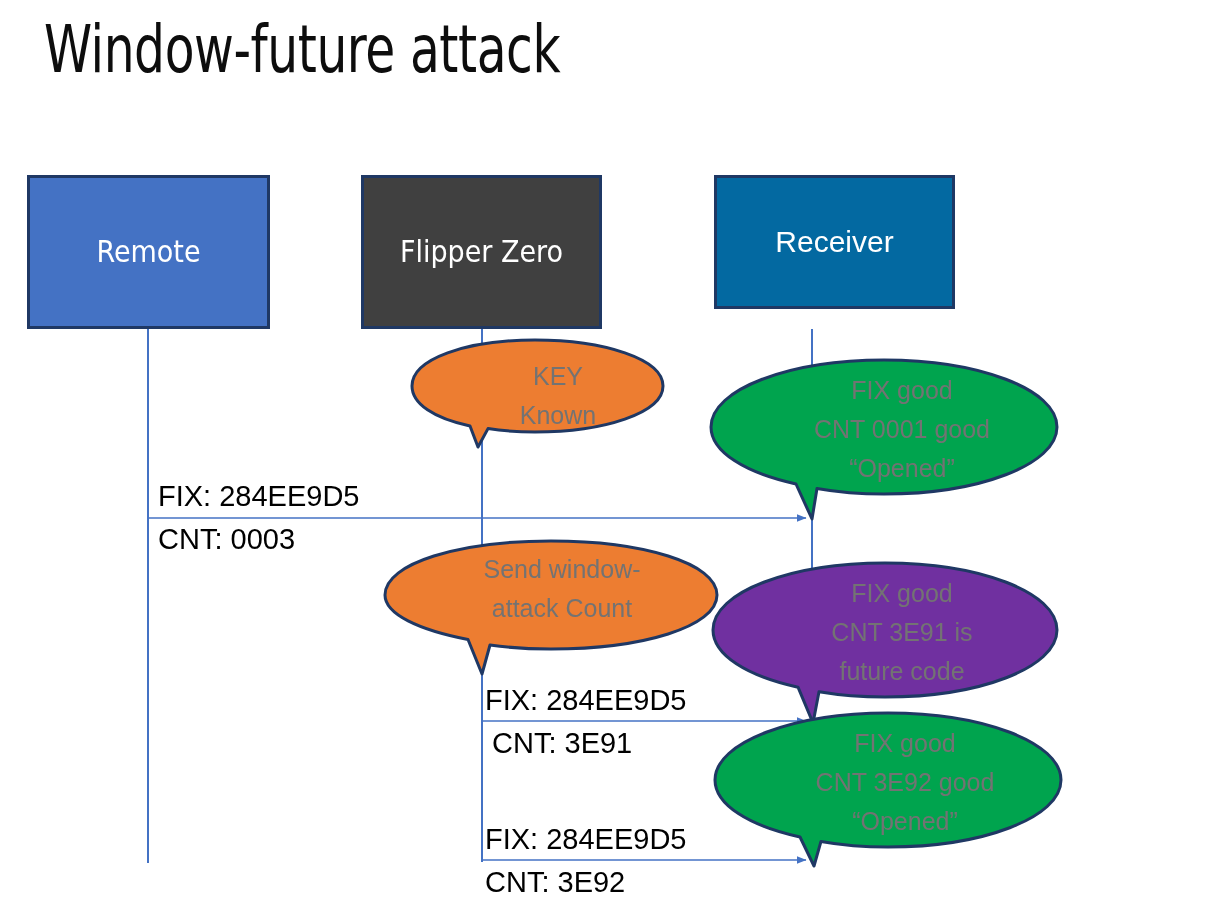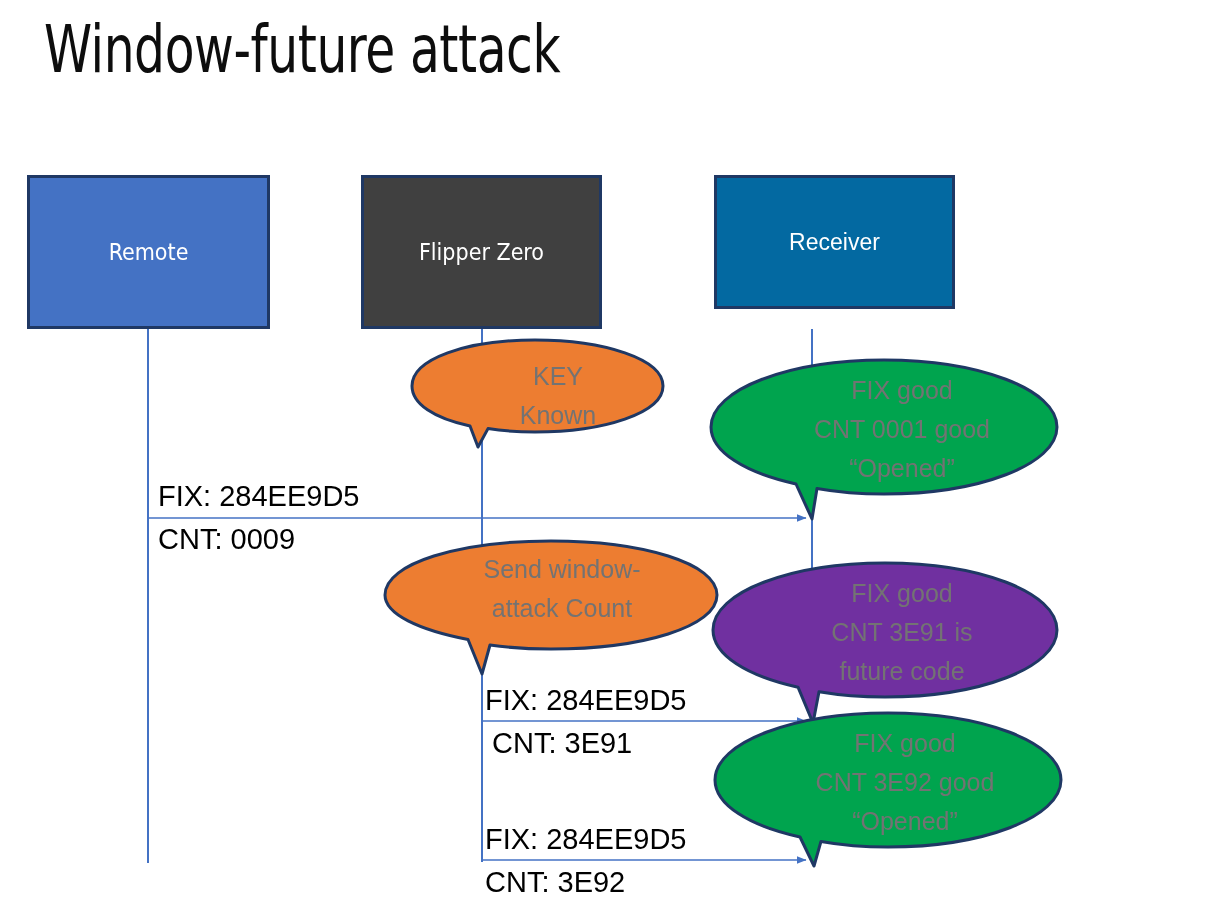--- a/index.html
+++ b/index.html
@@ -46,21 +46,21 @@
   .actor-box {
     position: absolute;
     box-sizing: border-box;
     border: 3px solid #1F3864;
     display: flex;
     align-items: center;
     justify-content: center;
   }
   .actor-label {
     color: #ffffff;
-    font-size: 23px;
+    font-size: 30px;
     line-height: 30px;
     font-family: "Liberation Sans", sans-serif;
   }
   .actor-label.narrow {
     font-family: "DejaVu Sans Condensed", "Liberation Sans Narrow", "Liberation Sans", sans-serif;
   }
   
   .callout {
     position: absolute;
   }
@@ -207,21 +207,21 @@
                L 88 127.0
                C 37 115.8, 3 94.8, 3 70
                C 3 32, 82 3, 176 3 Z" fill="#00A44E" stroke="#1F3864" stroke-width="3" stroke-linejoin="round"></path>
     </svg>
     <div class="callout-text" style="top:14px; padding-left:34px; box-sizing:border-box;">FIX good
 CNT 3E92 good
 “Opened”</div>
   </div>
 
   <div class="msg-label" style="left:158px; top:481px;">FIX: 284EE9D5</div>
-  <div class="msg-label" style="left:158px; top:524px;">CNT: 0009</div>
+  <div class="msg-label" style="left:158px; top:524px;">CNT: 0003</div>
 
   <div class="msg-label" style="left:485px; top:685px;">FIX: 284EE9D5</div>
   <div class="msg-label" style="left:492px; top:728px;">CNT: 3E91</div>
 
   <div class="msg-label" style="left:485px; top:824px;">FIX: 284EE9D5</div>
   <div class="msg-label" style="left:485px; top:867px;">CNT: 3E92</div>
 
 </div>
 
 </body></html>

